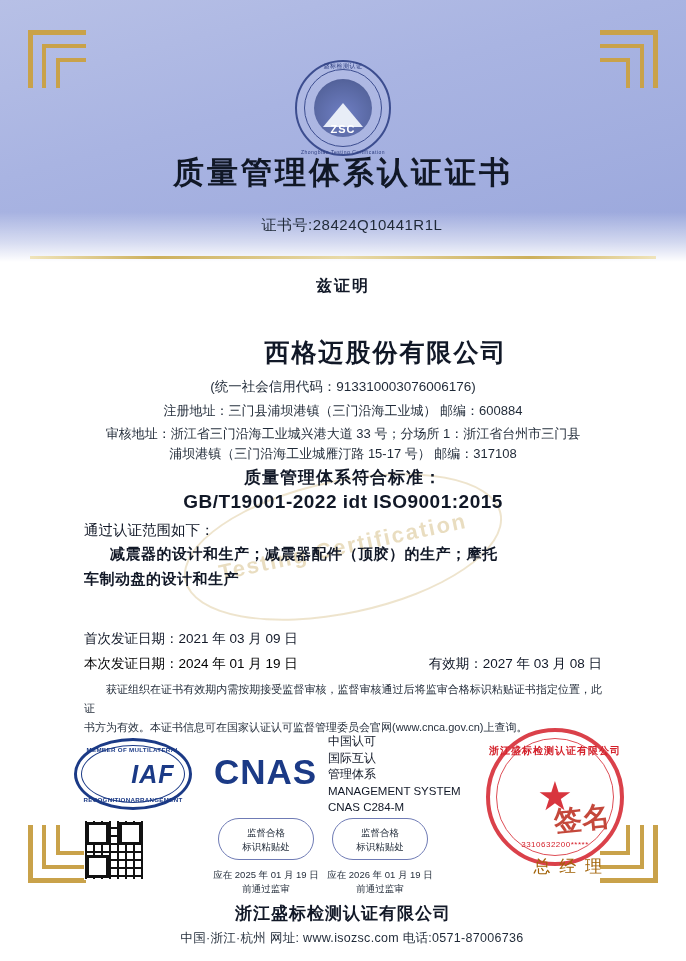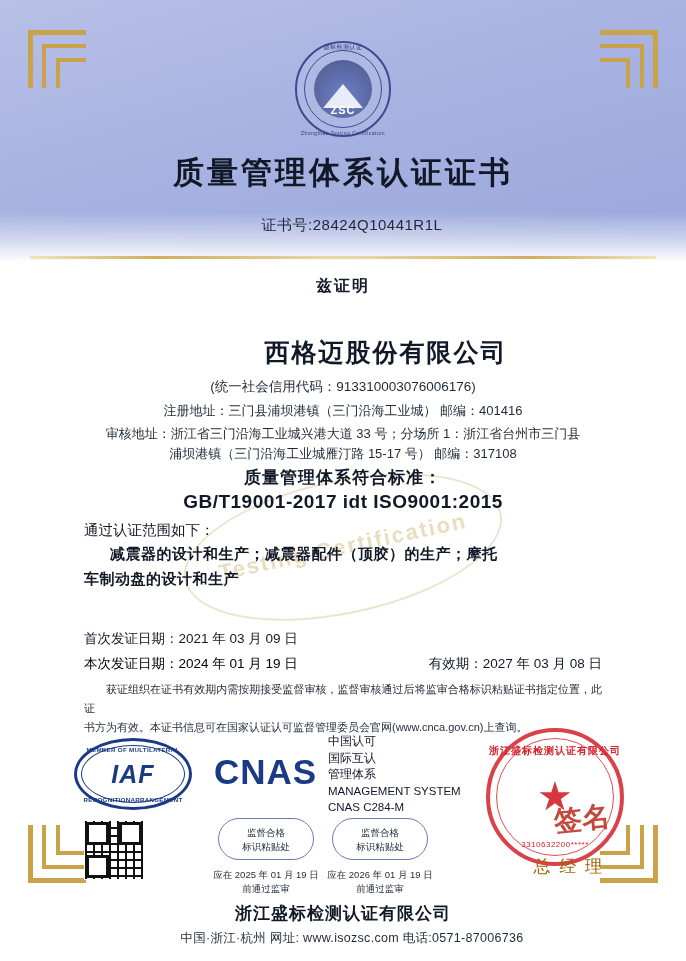--- a/index.html
+++ b/index.html
@@ -63,21 +63,21 @@
   .corner.br { bottom: 78px; right: 28px; transform: scale(-1,-1); }
   .corner i.h1 { top: 0; left: 0; width: 58px; height: 5px; }
   .corner i.v1 { top: 0; left: 0; width: 5px; height: 58px; }
   .corner i.h2 { top: 14px; left: 14px; width: 44px; height: 4px; }
   .corner i.v2 { top: 14px; left: 14px; width: 4px; height: 44px; }
   .corner i.h3 { top: 28px; left: 28px; width: 30px; height: 4px; }
   .corner i.v3 { top: 28px; left: 28px; width: 4px; height: 30px; }
   
   .emblem {
     position: absolute;
-    top: 41px;
+    top: 60px;
     left: 50%;
     transform: translateX(-50%);
     width: 96px;
     height: 96px;
   }
   .emblem .ring {
     position: absolute;
     inset: 0;
     border-radius: 50%;
     border: 2px solid #3c4d8f;
@@ -300,20 +300,21 @@
   .iaf .iaftext {
     position: absolute;
     top: 22px;
     width: 100%;
     text-align: center;
     font-size: 25px;
     font-weight: bold;
     color: #1b3a86;
     font-style: italic;
     letter-spacing: 1px;
+    margin-left: 20px;
   }
   .iaf .toplabel, .iaf .botlabel {
     position: absolute;
     width: 100%;
     text-align: center;
     font-size: 6.2px;
     font-weight: bold;
     color: #1b3a86;
     letter-spacing: 0.3px;
   }
@@ -538,26 +539,26 @@
   </div>
 
   <div class="main-title">质量管理体系认证证书</div>
   <div class="cert-no">证书号:28424Q10441R1L</div>
   <div class="hereby">兹证明</div>
 
   <div class="watermark">Testing Certification</div>
 
   <div class="company">西格迈股份有限公司</div>
   <div class="credit-code">(统一社会信用代码：913310003076006176)</div>
-  <div class="addr addr1">注册地址：三门县浦坝港镇（三门沿海工业城）  邮编：401416</div>
+  <div class="addr addr1">注册地址：三门县浦坝港镇（三门沿海工业城）  邮编：600884</div>
   <div class="addr addr2">审核地址：浙江省三门沿海工业城兴港大道 33 号；分场所 1：浙江省台州市三门县</div>
   <div class="addr addr3">浦坝港镇（三门沿海工业城雁汀路 15-17 号）  邮编：317108</div>
 
   <div class="std-label">质量管理体系符合标准：</div>
-  <div class="std-value">GB/T19001-2017 idt ISO9001:2015</div>
+  <div class="std-value">GB/T19001-2022 idt ISO9001:2015</div>
 
   <div class="scope-label">通过认证范围如下：</div>
   <div class="scope-line scope-line2">车制动盘的设计和生产</div>
   <div class="scope-line scope-line1">减震器的设计和生产；减震器配件（顶胶）的生产；摩托</div>
 
   <div class="date-first">首次发证日期：2021 年 03 月 09 日</div>
   <div class="date-issue">本次发证日期：2024 年 01 月 19 日</div>
   <div class="date-valid">有效期：2027 年 03 月 08 日</div>
 
   <div class="note">

